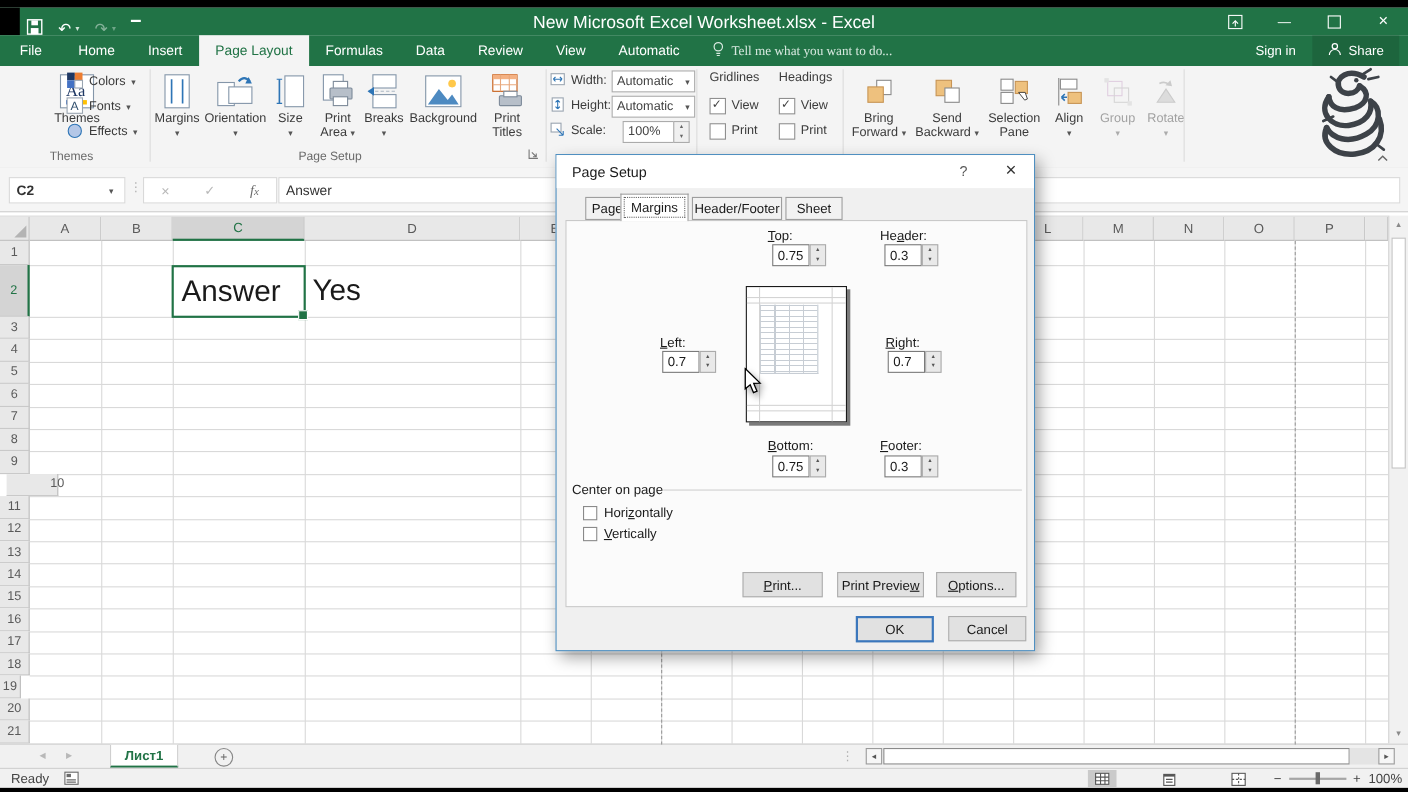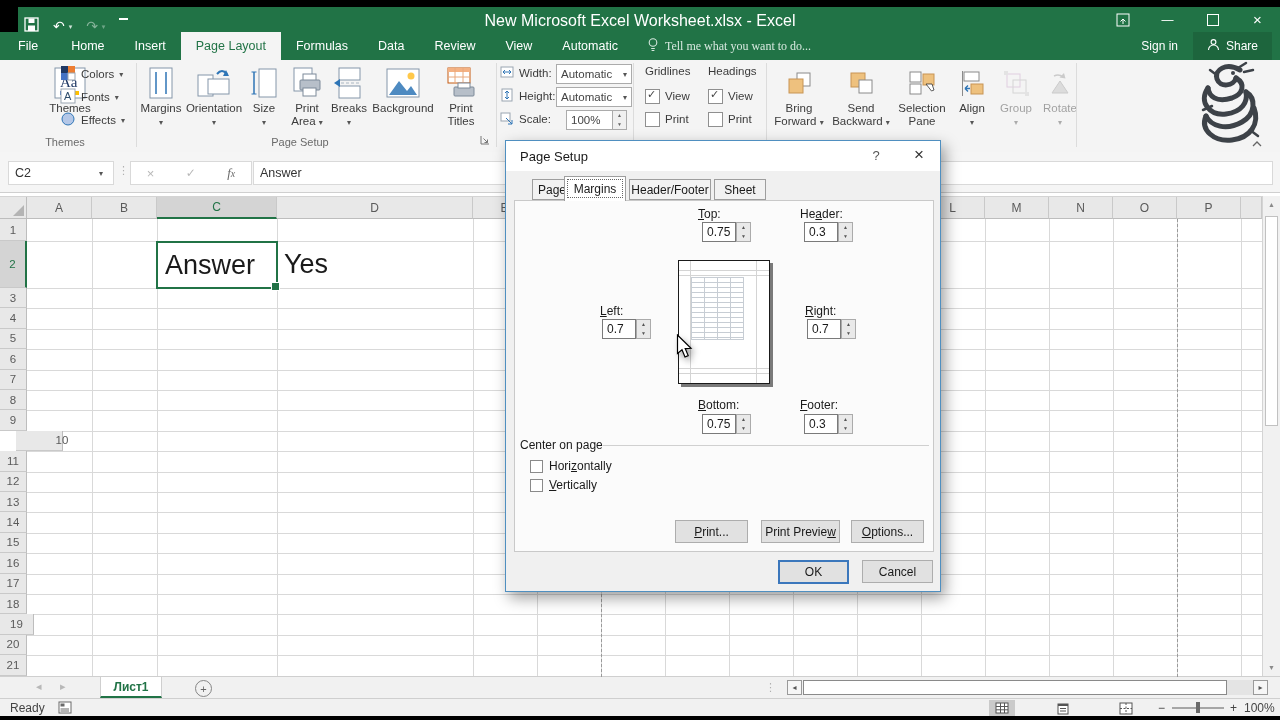--- a/index.html
+++ b/index.html
@@ -38,21 +38,21 @@
   .cb{width:13px;height:13px;background:#fff;border:1px solid #8f8f8f;position:relative;flex:0 0 auto;}
   .cb.checked::after{content:"✓";position:absolute;left:1px;top:-2px;font-size:11px;color:#444;}
   .spinner{display:flex;flex-direction:column;width:13px;height:18px;border:1px solid #ababab;background:#f0f0f0;}
   .spinner span{flex:1;font-size:5px;line-height:8px;text-align:center;color:#666;}
   .chevron-collapse{position:absolute;right:18px;top:76px;color:#666;}
   .dragon{position:absolute;right:14px;top:0px;}
   .launcher{position:absolute;top:74px;}
   
   .fbar{position:absolute;left:0;top:152px;width:1280px;height:40px;background:#f5f5f5;border-bottom:1px solid #cfcfcf;}
   .namebox{position:absolute;left:8px;top:9px;width:104px;height:22px;background:#fff;border:1px solid #d9d9d9;display:flex;align-items:center;}
-  .namebox input{border:none;outline:none;width:80px;padding-left:6px;font-size:12.5px;font-family:inherit;color:#333;background:transparent;}
+  .namebox input{border:none;outline:none;width:80px;padding-left:6px;font-size:12.5px;font-family:inherit;color:#333;background:transparent;font-weight:bold;}
   .fxbtns{position:absolute;left:130px;top:9px;width:120px;height:22px;background:#fff;border:1px solid #d9d9d9;display:flex;align-items:center;justify-content:space-around;}
   .finput{position:absolute;left:253px;top:9px;width:1018px;height:22px;background:#fff;border:1px solid #d9d9d9;}
   .finput input{border:none;outline:none;width:96%;padding-left:6px;font-size:12.5px;font-family:inherit;color:#333;height:20px;background:transparent;}
   .vdots{position:absolute;left:118px;top:12px;color:#b0b0b0;font-size:11px;}
   
   #grid{position:absolute;left:0;top:196px;width:1262px;height:480px;background:#fff;overflow:hidden;border-top:1px solid #d4d4d4;}
   .corner{position:absolute;left:0;top:0;width:27px;height:22px;background:#e8e8e8;border-right:1px solid #bdbdbd;border-bottom:1px solid #bdbdbd;box-sizing:border-box;}
   .corner::after{content:"";position:absolute;right:2px;bottom:2px;width:0;height:0;border-left:11px solid transparent;border-bottom:11px solid #b4b4b4;}
   .colh{position:absolute;background:#e8e8e8;border-right:1px solid #c9c9c9;border-bottom:1px solid #bdbdbd;box-sizing:border-box;
         font-size:12px;color:#5a5a5a;display:flex;align-items:center;justify-content:center;}
@@ -532,39 +532,39 @@
       <div class="rowh" style="left: 0px; top: 131.8px; width: 27px; height: 20.4px;">5</div>
       <div class="hline" style="left: 27px; top: 152.2px; width: 1235px;"></div>
       <div class="rowh" style="left: 0px; top: 152.2px; width: 27px; height: 20.4px;">6</div>
       <div class="hline" style="left: 27px; top: 172.6px; width: 1235px;"></div>
       <div class="rowh" style="left: 0px; top: 172.6px; width: 27px; height: 20.4px;">7</div>
       <div class="hline" style="left: 27px; top: 193px; width: 1235px;"></div>
       <div class="rowh" style="left: 0px; top: 193px; width: 27px; height: 20.4px;">8</div>
       <div class="hline" style="left: 27px; top: 213.4px; width: 1235px;"></div>
       <div class="rowh" style="left: 0px; top: 213.4px; width: 27px; height: 20.4px;">9</div>
       <div class="hline" style="left: 27px; top: 233.8px; width: 1235px;"></div>
-      <div class="rowh" style="left: 16px; top: 233.8px; width: 14px; height: 20.4px; padding-left: 46px;">10</div>
+      <div class="rowh" style="left: 6px; top: 233.8px; width: 14px; height: 20.4px; padding-left: 46px;">10</div>
       <div class="hline" style="left: 27px; top: 254.2px; width: 1235px;"></div>
       <div class="rowh" style="left: 0px; top: 254.2px; width: 27px; height: 20.4px;">11</div>
       <div class="hline" style="left: 27px; top: 274.6px; width: 1235px;"></div>
       <div class="rowh" style="left: 0px; top: 274.6px; width: 27px; height: 20.4px;">12</div>
       <div class="hline" style="left: 27px; top: 295px; width: 1235px;"></div>
       <div class="rowh" style="left: 0px; top: 295px; width: 27px; height: 20.4px;">13</div>
       <div class="hline" style="left: 27px; top: 315.4px; width: 1235px;"></div>
       <div class="rowh" style="left: 0px; top: 315.4px; width: 27px; height: 20.4px;">14</div>
       <div class="hline" style="left: 27px; top: 335.8px; width: 1235px;"></div>
       <div class="rowh" style="left: 0px; top: 335.8px; width: 27px; height: 20.4px;">15</div>
       <div class="hline" style="left: 27px; top: 356.2px; width: 1235px;"></div>
       <div class="rowh" style="left: 0px; top: 356.2px; width: 27px; height: 20.4px;">16</div>
       <div class="hline" style="left: 27px; top: 376.6px; width: 1235px;"></div>
       <div class="rowh" style="left: 0px; top: 376.6px; width: 27px; height: 20.4px;">17</div>
       <div class="hline" style="left: 27px; top: 397px; width: 1235px;"></div>
       <div class="rowh" style="left: 0px; top: 397px; width: 27px; height: 20.4px;">18</div>
       <div class="hline" style="left: 27px; top: 417.4px; width: 1235px;"></div>
-      <div class="rowh" style="left: 0px; top: 417.4px; width: 34px; height: 20.4px;">19</div>
+      <div class="rowh" style="left: 0px; top: 417.4px; width: 19px; height: 20.4px;">19</div>
       <div class="hline" style="left: 27px; top: 437.8px; width: 1235px;"></div>
       <div class="rowh" style="left: 0px; top: 437.8px; width: 27px; height: 20.4px;">20</div>
       <div class="hline" style="left: 27px; top: 458.2px; width: 1235px;"></div>
       <div class="rowh" style="left: 0px; top: 458.2px; width: 27px; height: 20.4px;">21</div>
       <div class="hline" style="left: 27px; top: 478.6px; width: 1235px;"></div>
     </div>
 
   <div class="vscroll">
     <div class="varrow" style="top:5px;">▲</div>
     <div class="vthumb"></div>

